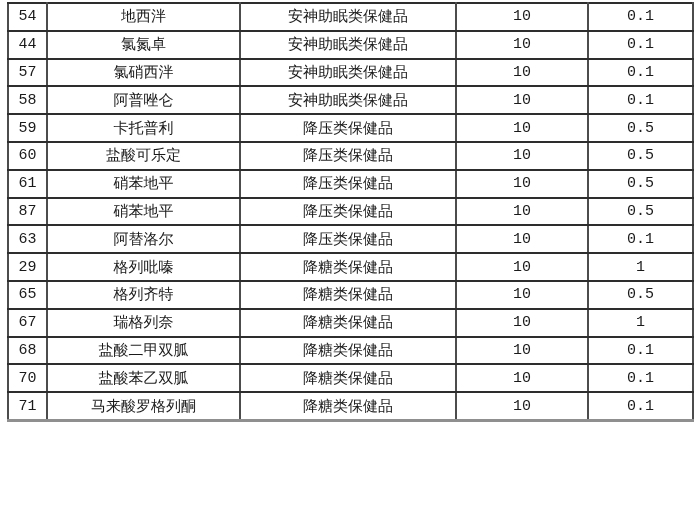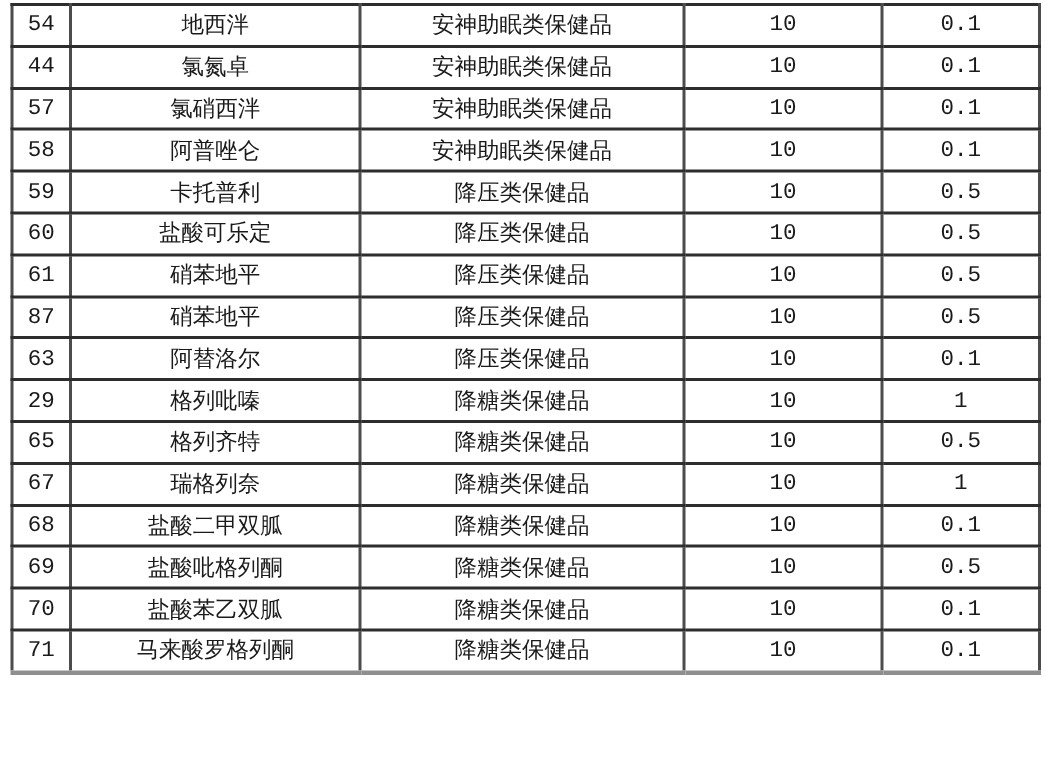--- a/index.html
+++ b/index.html
@@ -142,27 +142,20 @@
           <td>1</td>
         </tr>
         <tr>
           <td>68</td>
           <td>盐酸二甲双胍</td>
           <td>降糖类保健品</td>
           <td>10</td>
           <td>0.1</td>
         </tr>
         <tr>
-          <td>69</td>
-          <td>盐酸吡格列酮</td>
-          <td>降糖类保健品</td>
-          <td>10</td>
-          <td>0.5</td>
-        </tr>
-        <tr>
           <td>70</td>
           <td>盐酸苯乙双胍</td>
           <td>降糖类保健品</td>
           <td>10</td>
           <td>0.1</td>
         </tr>
         <tr>
           <td>71</td>
           <td>马来酸罗格列酮</td>
           <td>降糖类保健品</td>

